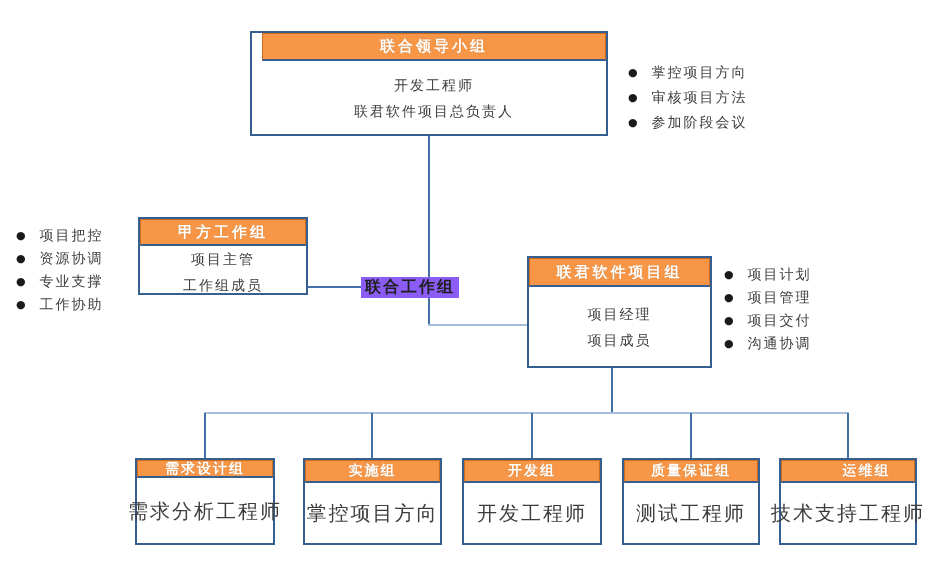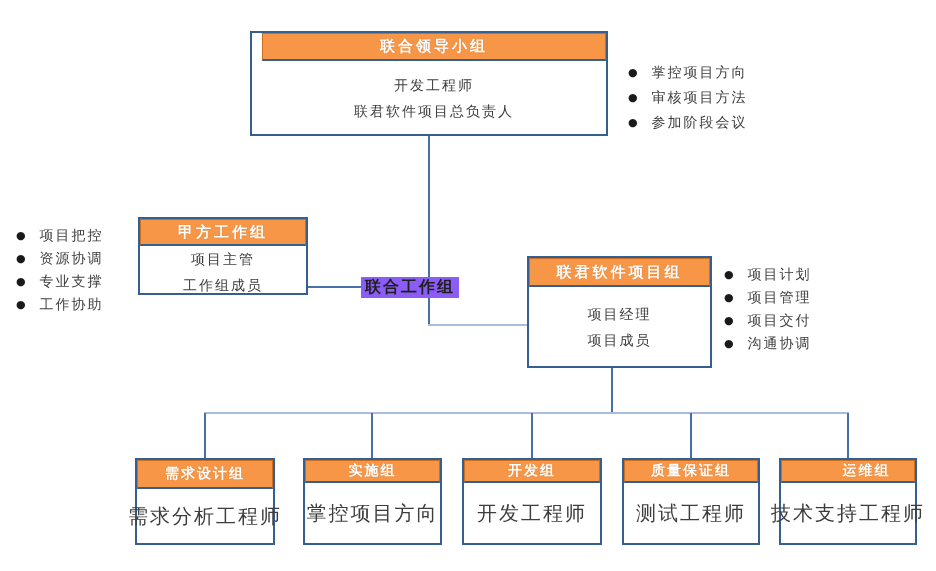--- a/index.html
+++ b/index.html
@@ -186,21 +186,21 @@
         <span class="dot">●</span>
         <span>项目交付</span>
       </li>
     <li>
         <span class="dot">●</span>
         <span>沟通协调</span>
       </li>
   </ul>
 
   <div class="node team" style="left:135px; top:458px; width:140px; height:87px;">
-    <div class="node-header" style="height:29px;">
+    <div class="node-header" style="height:18px;">
       <span>需求设计组</span>
     </div>
     <div class="node-body">
       <div class="member">需求分析工程师</div>
     </div>
   </div>
 
   <div class="node team" style="left:303px; top:458px; width:139px; height:87px;">
     <div class="node-header" style="height:23px;">
       <span>实施组</span>

